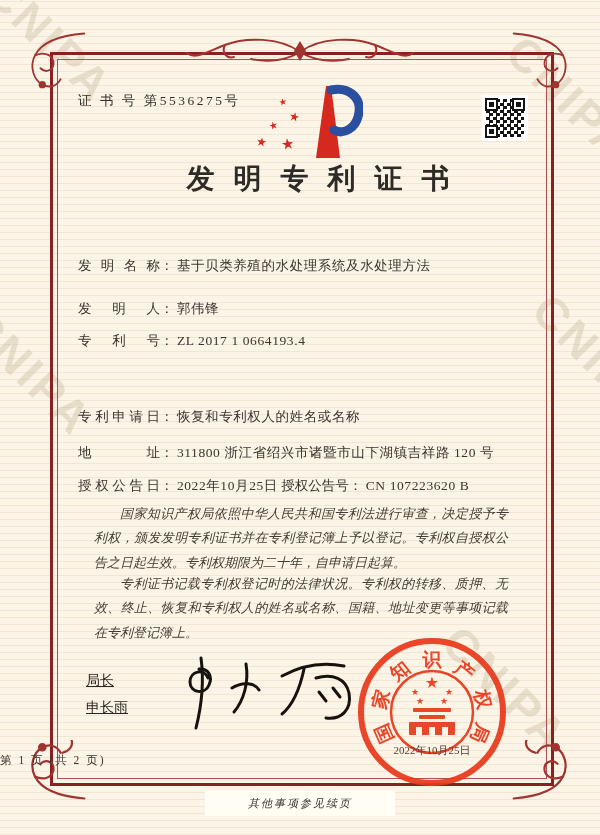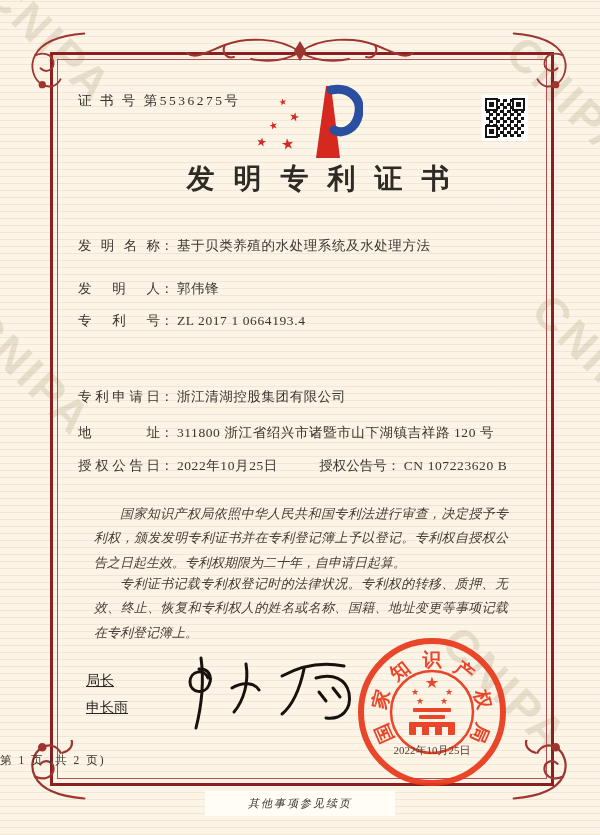--- a/index.html
+++ b/index.html
@@ -22,23 +22,23 @@
   .qr{position:absolute;left:482px;top:95px;width:46px;height:46px;background:#fff;padding:2px;box-sizing:border-box;}
   .qr .mesh{position:absolute;left:4px;top:4px;right:4px;bottom:4px;
       background-image:repeating-conic-gradient(#151515 0% 25%, #ffffff 25% 50%);
       background-size:7px 7px;}
   .qr .f{position:absolute;width:13px;height:13px;border:2px solid #151515;background:#fff;box-sizing:border-box;}
   .qr .f::after{content:"";position:absolute;left:2px;top:2px;width:5px;height:5px;background:#151515;}
   .qr .f.tl{left:3px;top:3px}.qr .f.tr{right:3px;top:3px}.qr .f.bl{left:3px;bottom:3px}
   .title{position:absolute;left:18px;top:160px;width:600px;text-align:center;font-size:28px;font-weight:bold;
       color:#2e2a26;letter-spacing:19px;text-indent:19px;}
   .frow{position:absolute;left:78px;width:450px;font-size:13.5px;color:#3a352f;white-space:nowrap;}
-  .flabel{display:inline-block;width:82px;text-align:justify;text-align-last:justify;vertical-align:bottom;}
+  .flabel{display:inline-block;width:82px;text-align:justify;text-align-last:justify;vertical-align:bottom;margin-top:20px;}
   .fval{letter-spacing:.6px;}
-  .col2{margin-left:38px;}
+  .col2{}
   .body-par{position:absolute;left:78px;width:446px;font-size:13px;line-height:1.88;color:#453c31;
       font-style:italic;text-align:justify;}
   .body-par p{margin:16px;text-indent:2em;}
   .sig-title{position:absolute;left:86px;top:668px;font-size:14px;line-height:1.9;color:#2b2622;text-decoration:underline;}
   .sig-svg{position:absolute;left:168px;top:652px;}
   .seal{position:absolute;left:352px;top:632px;width:160px;height:160px;opacity:.93;}
   .page-no{position:absolute;left:0;top:753px;width:600px;text-align:left;font-size:11.5px;letter-spacing:2px;color:#3a352f;}
   .note{position:absolute;left:205px;top:791px;width:190px;padding:5px 0;text-align:center;
       font-size:11px;letter-spacing:2px;color:#3a352f;background:#fffdf4;z-index:5;font-style:italic;}
 </style>
@@ -146,21 +146,21 @@
     <div class="frow" style="top:280px">
       <span class="flabel">发明人</span><span>：</span>
       <span class="fval">郭伟锋</span>
     </div>
     <div class="frow" style="top:312px">
       <span class="flabel">专利号</span><span>：</span>
       <span class="fval">ZL 2017 1 0664193.4</span>
     </div>
     <div class="frow" style="top:388px">
       <span class="flabel">专利申请日</span><span>：</span>
-      <span class="fval">浙江清湖控股集团有限公司</span>
+      <span class="fval">恢复和专利权人的姓名或名称</span>
     </div>
     <div class="frow" style="top:424px">
       <span class="flabel">地址</span><span>：</span>
       <span class="fval">311800 浙江省绍兴市诸暨市山下湖镇吉祥路 120 号</span>
     </div>
     <div class="frow" style="top:457px">
       <span class="flabel">授权公告日</span><span>：</span>
       <span class="fval">2022年10月25日</span>
       <span class="col2">授权公告号</span><span>：</span>
       <span class="fval">CN 107223620 B</span>

